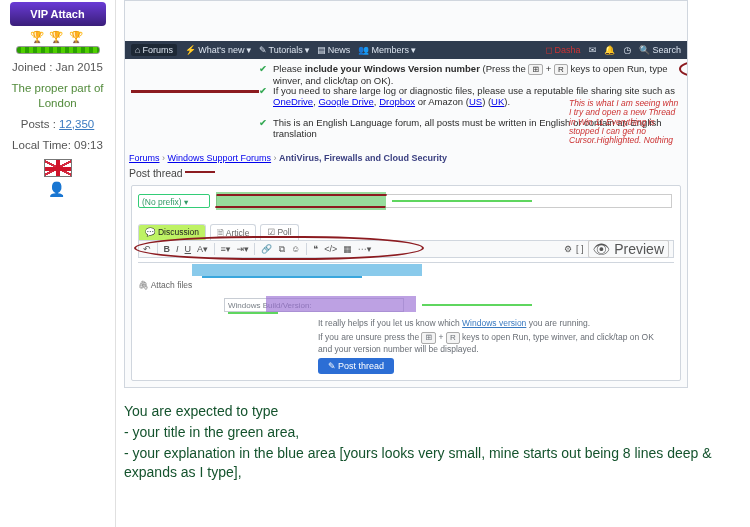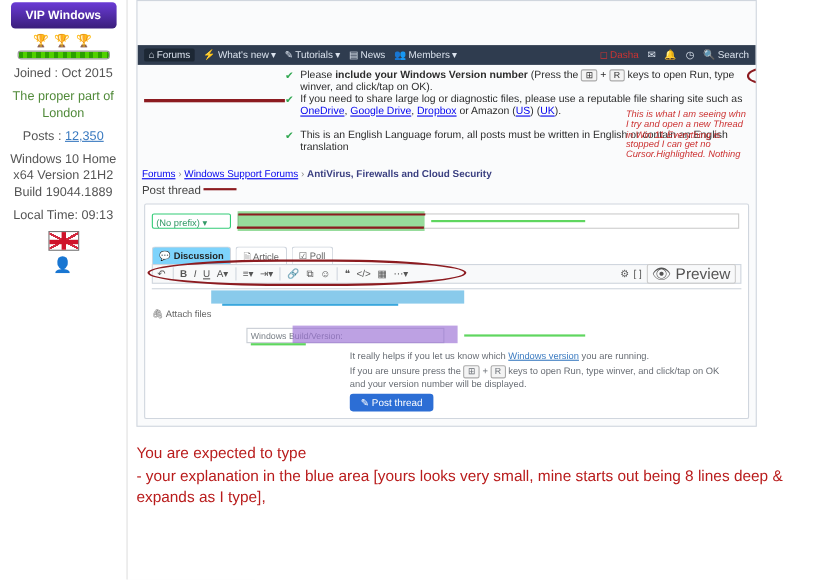--- a/index.html
+++ b/index.html
@@ -91,70 +91,69 @@
   .prefix { position:absolute; left:6px; top:8px; width:72px; height:14px; border:1px solid #3c7; border-radius:2px; font-size:8.5px; line-height:14px; padding:0 3px; color:#339966; }
   .title-in { position:absolute; left:84px; top:8px; right:8px; height:14px; border:1px solid #ccc; }
   .hi-green { background:#41c04a; opacity:.55; }
   .hi-blue  { background:#3aa7dd; opacity:.6; }
   .hi-purple{ background:#9a6fd4; opacity:.65; }
   .hi-greenL{ background:#4ed24e; opacity:.9; height:2px; }
   .hi-blueL { background:#3aa7dd; height:2px; }
 
   .tabs { position:absolute; left:6px; top:38px; display:flex; gap:4px; font-size:8.5px; }
   .tabs .t { padding:2px 6px; border:1px solid #d0d6de; border-bottom:none; border-radius:3px 3px 0 0; color:#666; }
-  .tabs .t.active { background:#7dd3fc; font-weight:bold; color:#222; }
+  .tabs .t.active { background:#bef264; font-weight:normal; color:#222; }
   .toolbar { position:absolute; left:6px; right:6px; top:54px; height:18px; border:1px solid #d0d6de; background:#f8f9fa; display:flex; align-items:center; gap:6px; padding:0 4px; font-size:9px; color:#555; }
   .toolbar .sep { width:1px; height:12px; background:#d0d6de; }
   .toolbar .right { margin-left:auto; display:flex; gap:4px; align-items:center;}
   .preview-pill { border:1px solid #ccc; border-radius:2px; padding:0 4px; font-size:14px; }
 
   .body-area { position:absolute; left:6px; right:6px; top:76px; height:16px; border-top:1px solid #d0d6de; }
   .attach { position:absolute; left:6px; top:94px; font-size:8.5px; color:#666; }
 
   .buildver { position:absolute; left:92px; top:112px; width:180px; height:14px; border:1px solid #c8cdd4; font-size:8px; line-height:14px; padding:0 3px; color:#7a8088; }
 
   .hint { position:absolute; left:186px; font-size:8.5px; color:#6a6f76; }
   .hint a { color:#3a7ac0; text-decoration:underline; }
   .hint1 { top:132px; }
   .hint2 { top:146px; width:350px; line-height:1.2; }
 
   .post-btn { position:absolute; left:186px; top:172px; background:#2c6ed5; color:#fff; font-size:9px; padding:3px 10px; border-radius:3px; }
 
   .foot { position:absolute; left:300px; right:4px; bottom:2px; font-size:7.5px; color:#6a6f76; text-align:right; }
 
   
-  .post-body { margin-top: 14px; font-size: 14px; line-height: 1.35; color: #b91c1c; }
+  .post-body { margin-top: 14px; font-size: 14px; line-height: 1.35; color: #14532d; }
   .post-body p { margin: 0 0 2px; }
 </style>
 </head>
 <body>
 
 <div class="wrap">
 
   <aside class="sidebar">
     <span class="badge-vip">
-      <span>VIP Windows</span>
+      <span>VIP Attach</span>
     </span>
     <div class="trophies">
       <span class="g">🏆</span>
       <span class="s">🏆</span>
       <span class="b">🏆</span>
     </div>
     <div class="rep-bar"></div>
 
     <div class="field">
       <span>Joined :</span>
-      <span>Oct 2015</span>
+      <span>Jan 2015</span>
     </div>
     <div class="field title-line">The proper part of London</div>
     <div class="field">
       <span>Posts :</span>
       <a href="#" class="posts-count">12,350</a>
     </div>
-    <div class="field">Windows 10 Home x64 Version 21H2 Build 19044.1889</div>
     <div class="field">
       <span>Local Time:</span>
       <span>09:13</span>
     </div>
     <div class="flag">
       <span class="blue"></span>
         <span class="diag"></span>
     </div>
     <div class="person-ico">👤</div>
   </aside>
@@ -271,17 +270,18 @@
           <span>If you are unsure press the </span><span class="key">⊞</span><span> + </span><span class="key">R</span><span> keys to open Run, type winver, and click/tap on OK and your version number will be displayed.</span>
         </div>
 
         <div class="post-btn">✎ <span>Post thread</span></div>
       </div>
 
     </div>
 
     <div class="post-body">
       <p>You are expected to type</p>
+      <p>- your title in the green area,</p>
       <p>- your explanation in the blue area [yours looks very small, mine starts out being 8 lines deep &amp; expands as I type],</p>
     </div>
 
   </main>
 </div>
 
 </body></html>

